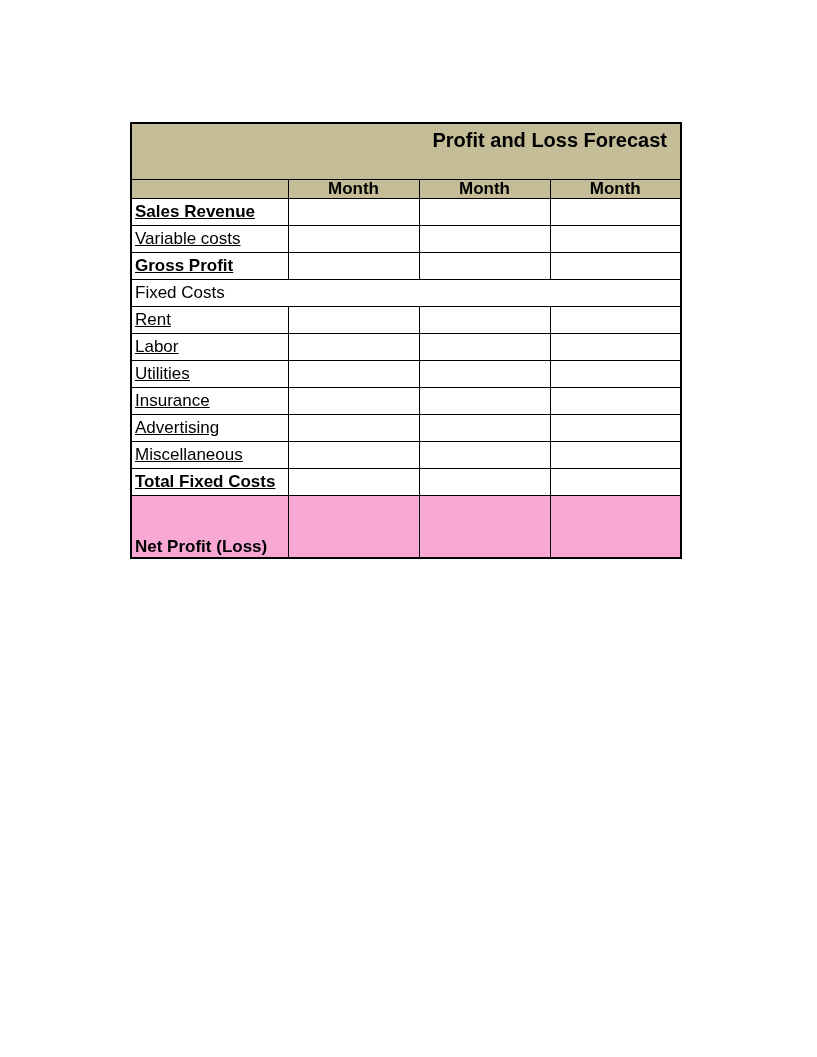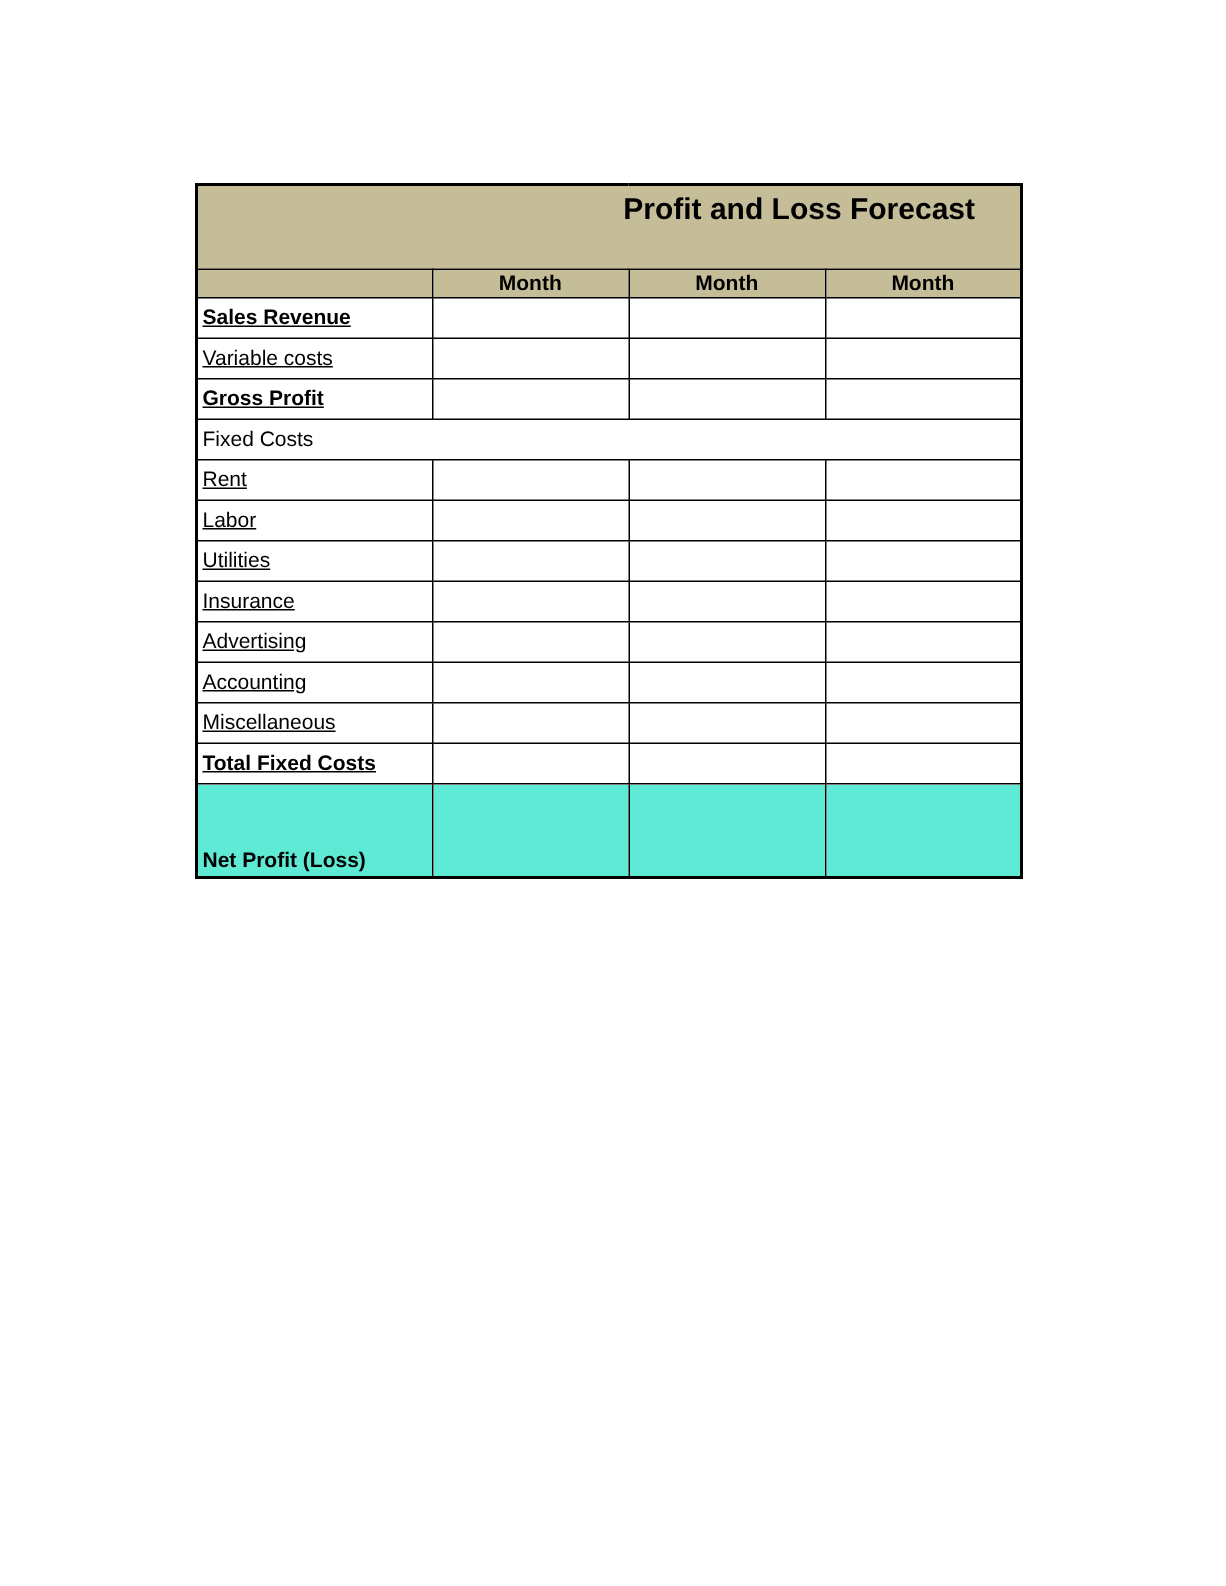--- a/index.html
+++ b/index.html
@@ -20,38 +20,38 @@
     position: absolute;
     left: 130px;
     top: 122px;
     width: 550px;
     border-collapse: collapse;
     table-layout: fixed;
     border: 2px solid #000000;
   }
   table.pl-table td {
     border: 1px solid #000000;
-    font-size: 14px;
+    font-size: 17px;
     line-height: 15px;
     padding: 0 2px 0 3px;
     vertical-align: middle;
     overflow: hidden;
     white-space: nowrap;
   }
   tr.title-row {
     height: 56px;
   }
   tr.title-row td {
     background: #C5BD98;
     vertical-align: top;
     text-align: right;
     font-weight: bold;
     font-size: 20px;
     line-height: 24px;
-    padding: 4px 30px 0 0;
+    padding: 4px 13px 0 0;
   }
   tr.month-row {
     height: 19px;
   }
   tr.month-row td {
     background: #C5BD98;
     text-align: center;
     font-weight: bold;
     padding: 0;
   }
@@ -69,21 +69,21 @@
     font-weight: normal;
     text-align: left;
   }
   .bold {
     font-weight: bold;
   }
   tr.net-row {
     height: 63px;
   }
   tr.net-row td {
-    background: #5eead4;
+    background: #f9a8d4;
   }
   tr.net-row td.lbl {
     vertical-align: bottom;
     font-weight: bold;
     padding-bottom: 3px;
   }
 </style>
 </head>
 <body>
 
@@ -162,26 +162,20 @@
       <td></td>
     </tr>
 
     <tr class="data-row">
       <td class="lbl">Advertising</td>
       <td></td>
       <td></td>
       <td></td>
     </tr>
 
-    <tr class="data-row">
-      <td class="lbl">Accounting</td>
-      <td></td>
-      <td></td>
-      <td></td>
-    </tr>
 
     <tr class="data-row">
       <td class="lbl">Miscellaneous</td>
       <td></td>
       <td></td>
       <td></td>
     </tr>
 
     <tr class="data-row">
       <td class="lbl bold">Total Fixed Costs</td>

